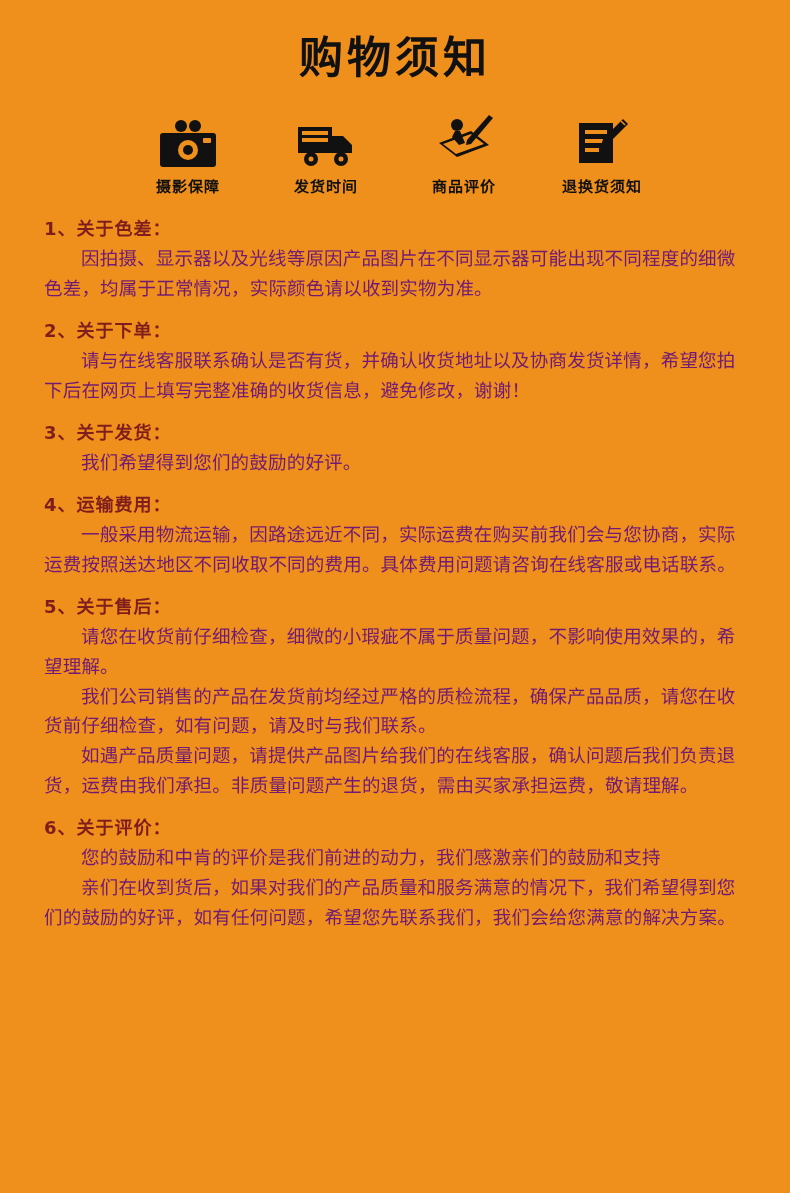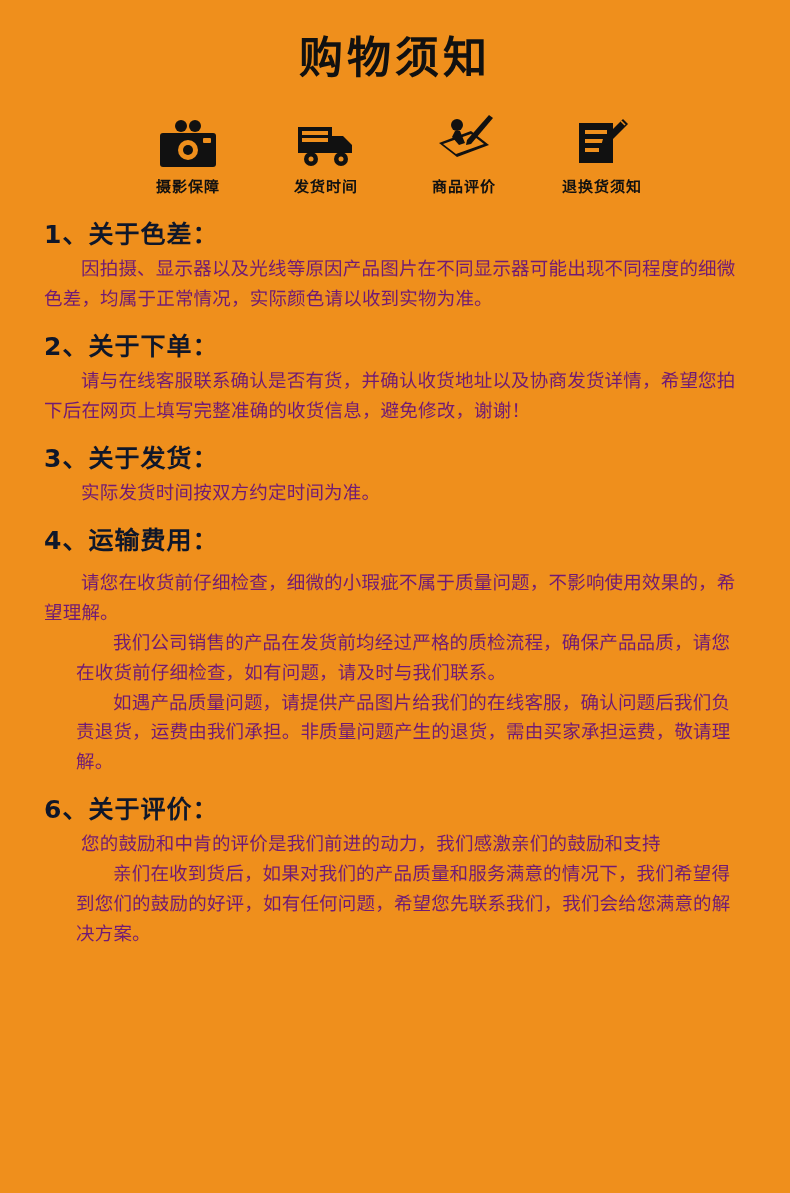--- a/index.html
+++ b/index.html
@@ -56,37 +56,36 @@
     letter-spacing: 1px;
     white-space: nowrap;
   }
   .content {
     padding: 18px 44px 0 44px;
   }
   .section {
     margin-bottom: 12px;
   }
   .sec-title {
-    font-size: 25px;
+    font-size: 18px;
     font-weight: bold;
-    color: #0f172a;
+    color: #7f1d1d;
     letter-spacing: 1px;
     margin-bottom: 4px;
   }
   .para {
     font-size: 18.5px;
     line-height: 1.62;
     color: #701a75;
     text-indent: 2em;
     letter-spacing: 0.2px;
     margin: 0;
   }
   .para + .para {
     margin-top: 0px;
-    margin-left: 32px;
   }
 </style>
 </head>
 <body style="background: rgb(239, 143, 28);">
 
 <div class="page">
 
   <div class="title">购物须知</div>
 
   <div class="icon-row">
@@ -157,28 +156,30 @@
       <p class="para">因拍摄、显示器以及光线等原因产品图片在不同显示器可能出现不同程度的细微色差，均属于正常情况，实际颜色请以收到实物为准。</p>
     </div>
 
     <div class="section">
       <div class="sec-title">2、关于下单：</div>
       <p class="para">请与在线客服联系确认是否有货，并确认收货地址以及协商发货详情，希望您拍下后在网页上填写完整准确的收货信息，避免修改，谢谢！</p>
     </div>
 
     <div class="section">
       <div class="sec-title">3、关于发货：</div>
-      <p class="para">实际发货时间按双方约定时间为准。</p>
+      <p class="para">我们希望得到您们的鼓励的好评。</p>
     </div>
 
     <div class="section">
       <div class="sec-title">4、运输费用：</div>
+      <p class="para">一般采用物流运输，因路途远近不同，实际运费在购买前我们会与您协商，实际运费按照送达地区不同收取不同的费用。具体费用问题请咨询在线客服或电话联系。</p>
     </div>
 
     <div class="section">
+      <div class="sec-title">5、关于售后：</div>
       <p class="para">请您在收货前仔细检查，细微的小瑕疵不属于质量问题，不影响使用效果的，希望理解。</p>
       <p class="para">我们公司销售的产品在发货前均经过严格的质检流程，确保产品品质，请您在收货前仔细检查，如有问题，请及时与我们联系。</p>
       <p class="para">如遇产品质量问题，请提供产品图片给我们的在线客服，确认问题后我们负责退货，运费由我们承担。非质量问题产生的退货，需由买家承担运费，敬请理解。</p>
     </div>
 
     <div class="section">
       <div class="sec-title">6、关于评价：</div>
       <p class="para">您的鼓励和中肯的评价是我们前进的动力，我们感激亲们的鼓励和支持</p>
       <p class="para">亲们在收到货后，如果对我们的产品质量和服务满意的情况下，我们希望得到您们的鼓励的好评，如有任何问题，希望您先联系我们，我们会给您满意的解决方案。</p>
     </div>

